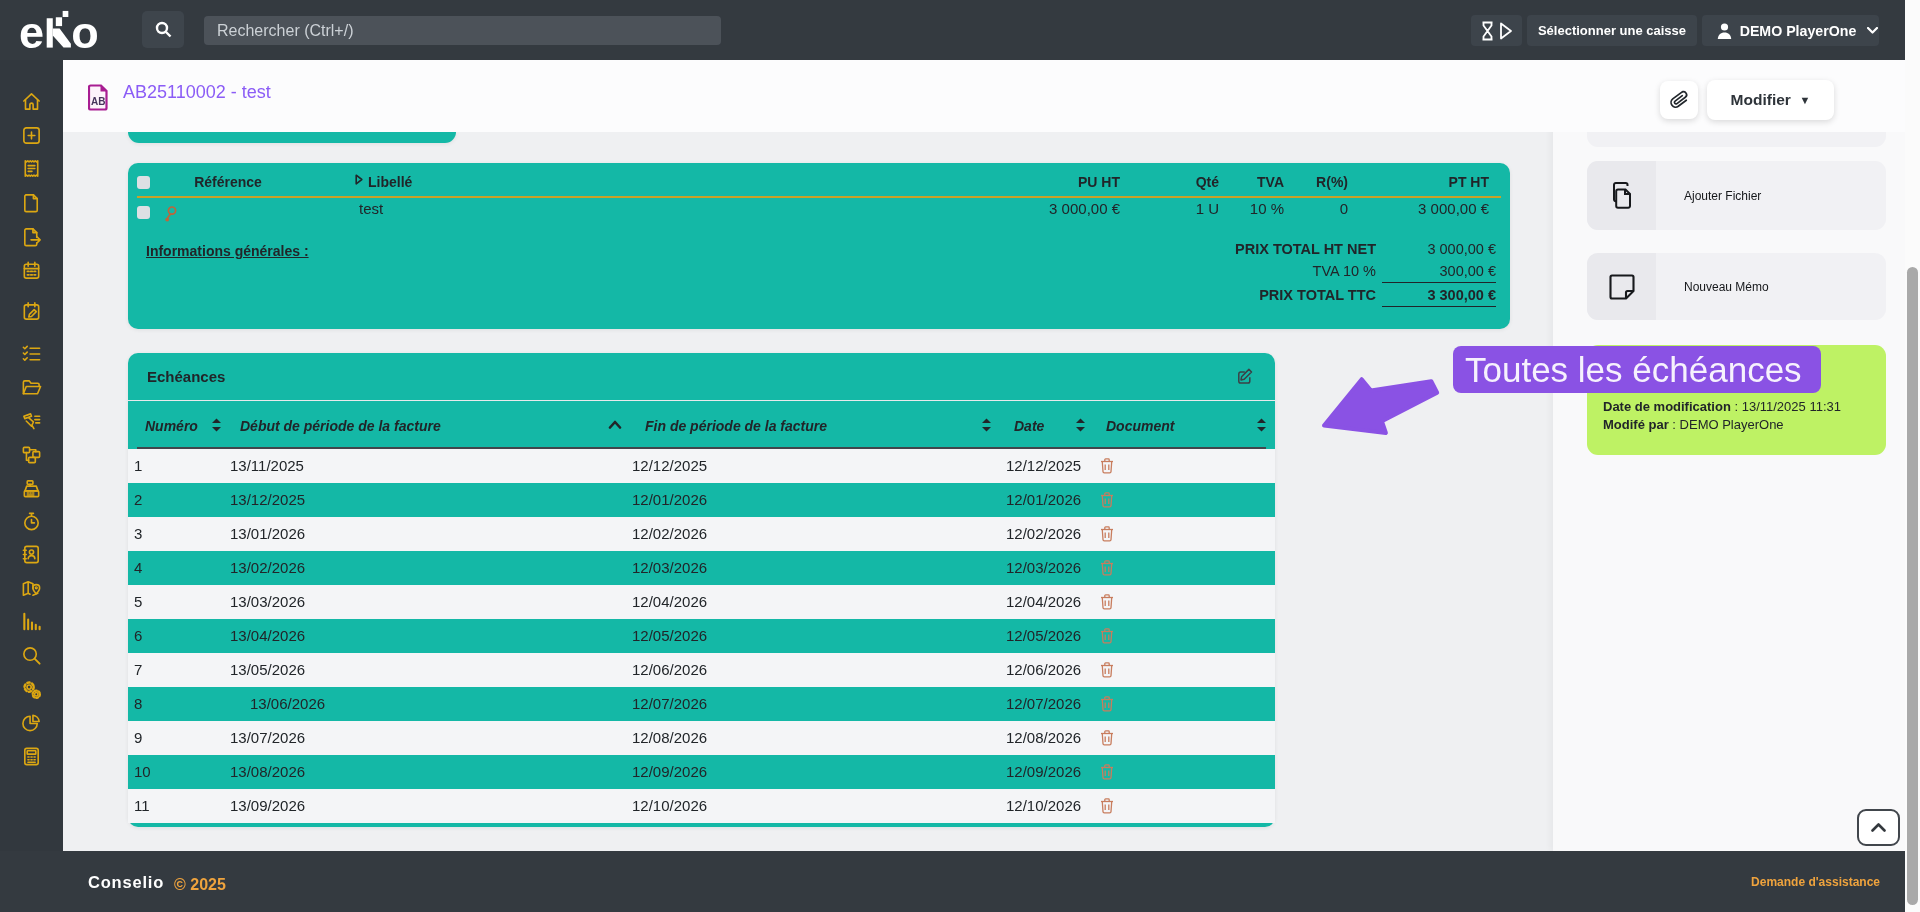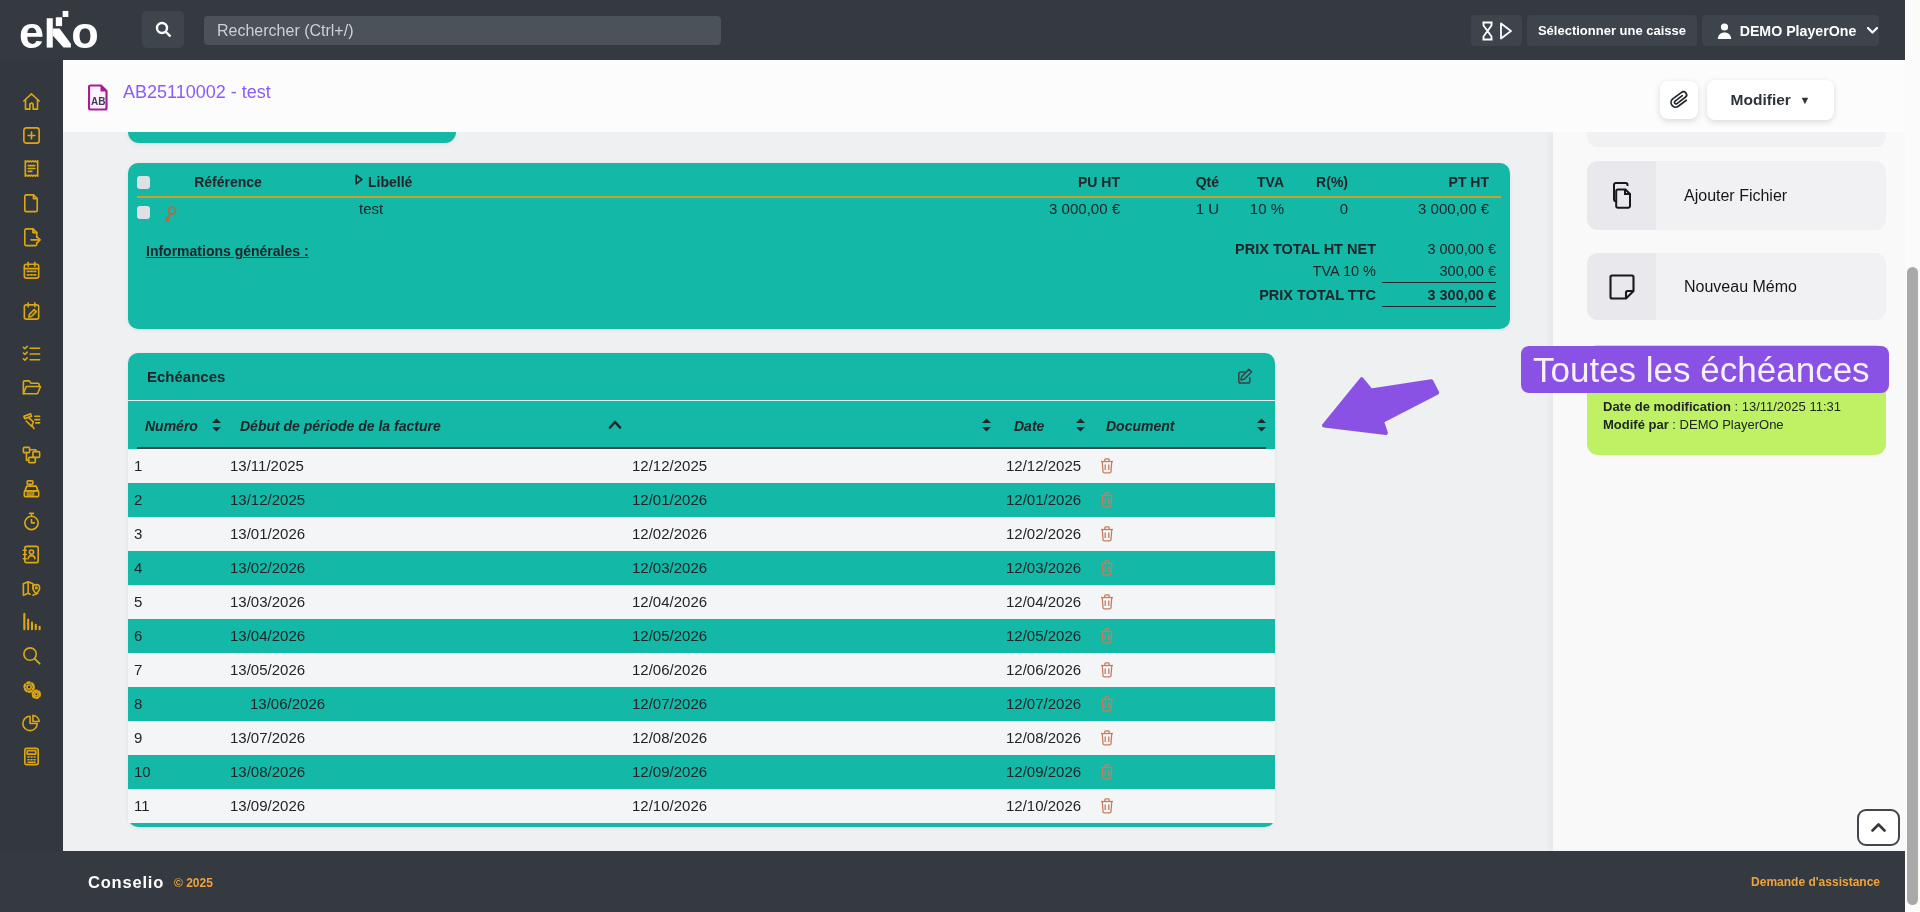--- a/index.html
+++ b/index.html
@@ -14,21 +14,21 @@
   #searchinput { position:absolute; left:204px; top:16px; width:517px; height:29px; background:#4c5259; border-radius:4px; color:#ccd1d6; font-size:16px; line-height:29px; padding-left:13px; }
   .tbtn { position:absolute; top:15px; height:31px; background:#3d444b; border-radius:4px; color:#fff; font-weight:bold; font-size:13px; display:flex; align-items:center; justify-content:center; white-space:nowrap; }
 
   
   #sidebar { position:absolute; left:0; top:60px; width:63px; height:791px; background:#32383e; z-index:25; }
   .sic { position:absolute; left:0; width:63px; height:24px; display:flex; align-items:center; justify-content:center; }
 
   
   #footer { position:absolute; left:0; top:851px; width:1920px; height:61px; background:#343a40; z-index:30; }
   #footer .brand { position:absolute; left:88px; top:22px; color:#fff; font-weight:bold; font-size:16.5px; letter-spacing:.8px; }
-  #footer .copy { position:absolute; left:174px; top:25px; color:#efa33d; font-size:12px; font-weight:bold; }
+  #footer .copy { position:absolute; left:174px; top:25px; color:#efa33d; font-size:16px; font-weight:bold; }
   #footer .help { position:absolute; right:40px; top:24px; color:#efa33d; font-size:12px; font-weight:bold; }
 
   
   #band { position:absolute; left:63px; top:60px; width:1857px; height:72px; background:#fcfcfd; z-index:5; }
   #rightpanel { position:absolute; left:1553px; top:60px; width:352px; height:791px; background:#f9f9fa; z-index:4; box-shadow:-3px 0 6px rgba(0,0,0,0.04); }
   #scrolltrack { position:absolute; left:1905px; top:0; width:15px; height:912px; background:#fbfbfb; z-index:40; }
   #scrollthumb { position:absolute; left:1907px; top:267px; width:11px; height:638px; background:#a9a9a9; border-radius:6px; z-index:41; }
 
   
   #title { position:absolute; left:123px; top:82px; font-size:18px; color:#8b5cf6; z-index:6; }
@@ -57,27 +57,27 @@
   #c2sep { position:absolute; left:0; top:47px; width:1147px; border-top:1px solid #e8eaec; }
   .th { position:absolute; top:50px; height:46px; line-height:46px; font-weight:bold; font-size:14px; color:#212529;font-style:italic; }
   #theadline { position:absolute; left:9px; top:94px; width:1129px; border-top:2px solid #41464c; }
   .row { position:absolute; left:0; width:1147px; height:34px; font-size:15px; color:#212529; }
   .row.odd { background:#f4f5f7; }
   .cell { position:absolute; top:0; height:34px; line-height:34px; }
 
   
   .rpcard { position:absolute; background:#f1f1f4; border-radius:11px; z-index:6; }
   .rpicon { position:absolute; left:0; top:0; width:69px; height:100%; background:#e9e9ed; border-radius:11px 0 0 11px; display:flex; align-items:center; justify-content:center; }
-  .rptext { position:absolute; left:97px; top:0; height:100%; display:flex; align-items:center; font-size:16px; color:#15171a; }
+  .rptext { position:absolute; left:97px; top:0; height:100%; display:flex; align-items:center; font-size:12px; color:#15171a; }
 
   #infocard { position:absolute; left:1587px; top:345px; width:299px; height:110px; background:#bef264; border-radius:11px; z-index:5; }
   .inft { position:absolute; left:16px; font-size:13px; color:#212529; white-space:nowrap; }
 
   
-  #plabel { position:absolute; left:1521px; top:346px; width:368px; height:47px; background:#8a52e4; border-radius:8px; color:#f6f1fd; font-size:35px; display:flex; align-items:center; justify-content:flex-start; padding-left:12px; z-index:20; }
+  #plabel { position:absolute; left:1453px; top:346px; width:368px; height:47px; background:#8a52e4; border-radius:8px; color:#f6f1fd; font-size:35px; display:flex; align-items:center; justify-content:flex-start; padding-left:12px; z-index:20; }
   #parrow { position:absolute; left:1300px; top:360px; z-index:20; }
 
   #scrolltop { position:absolute; left:1857px; top:809px; width:43px; height:37px; background:#fff; border:2px solid #41464c; border-radius:9px; display:flex; align-items:center; justify-content:center; z-index:35; }
 </style>
 </head>
 <body>
 
 <div id="band"></div>
 <div id="rightpanel"></div>
 
@@ -308,20 +308,21 @@
   <div class="tl" style="right:134px; top:124px; font-weight:bold;">PRIX TOTAL TTC</div>
   <div class="tl" style="right:14px; top:124px; font-weight:bold;">3 300,00 €</div>
   <div style="position:absolute; right:14px; top:143px; width:114px; border-top:1.5px solid #212529;"></div>
 </div>
 
 <div class="card" id="card2">
   <div id="c2title">Echéances</div>
   <div id="c2sep"></div>
   <div class="th" style="left:17px;">Numéro</div>
   <div class="th" style="left:112px;">Début de période de la facture</div>
+  <div class="th" style="left:517px;">Fin de période de la facture</div>
   <div class="th" style="left:886px;">Date</div>
   <div class="th" style="left:978px;">Document</div>
   <svg width="11" height="14" viewBox="0 0 11 14" style="position:absolute;left:83px;top:65px;">
       <path d="M5.5 0.5L10 5H1z" fill="#212529"></path>
       <path d="M5.5 13.5L1 9h9z" fill="#212529"></path>
     </svg>
     <svg width="11" height="14" viewBox="0 0 11 14" style="position:absolute;left:853px;top:65px;">
       <path d="M5.5 0.5L10 5H1z" fill="#212529"></path>
       <path d="M5.5 13.5L1 9h9z" fill="#212529"></path>
     </svg>

